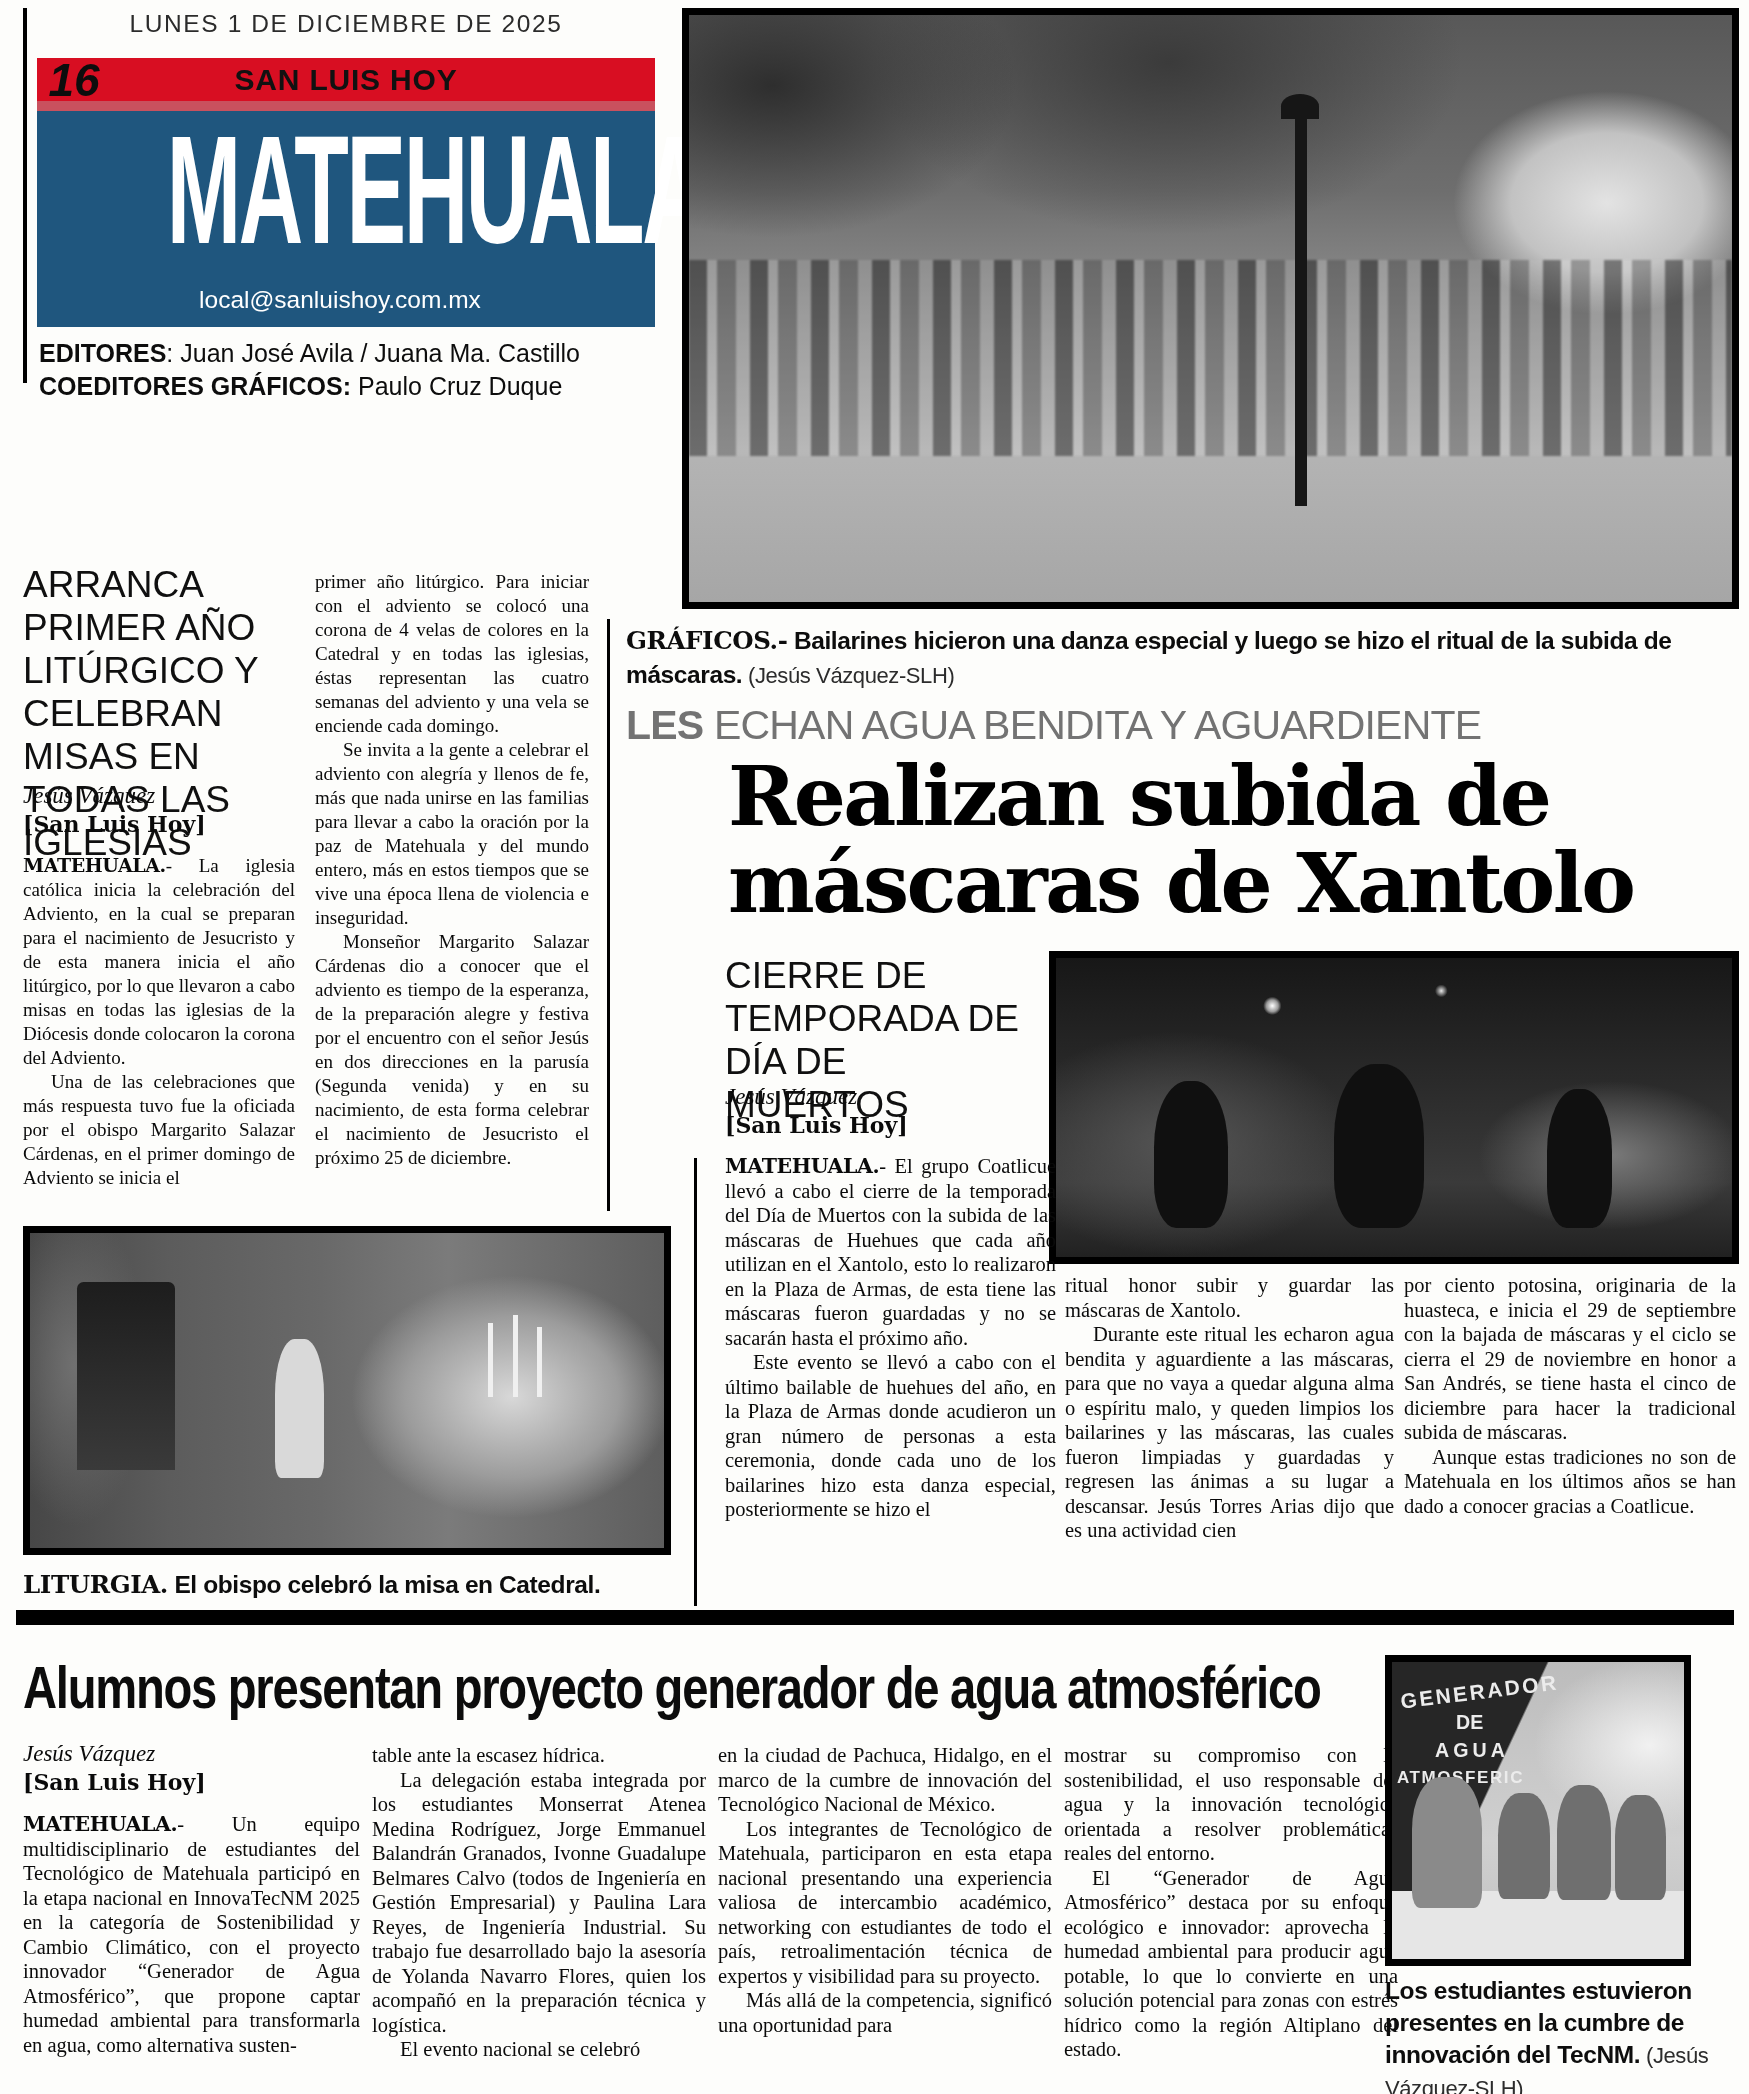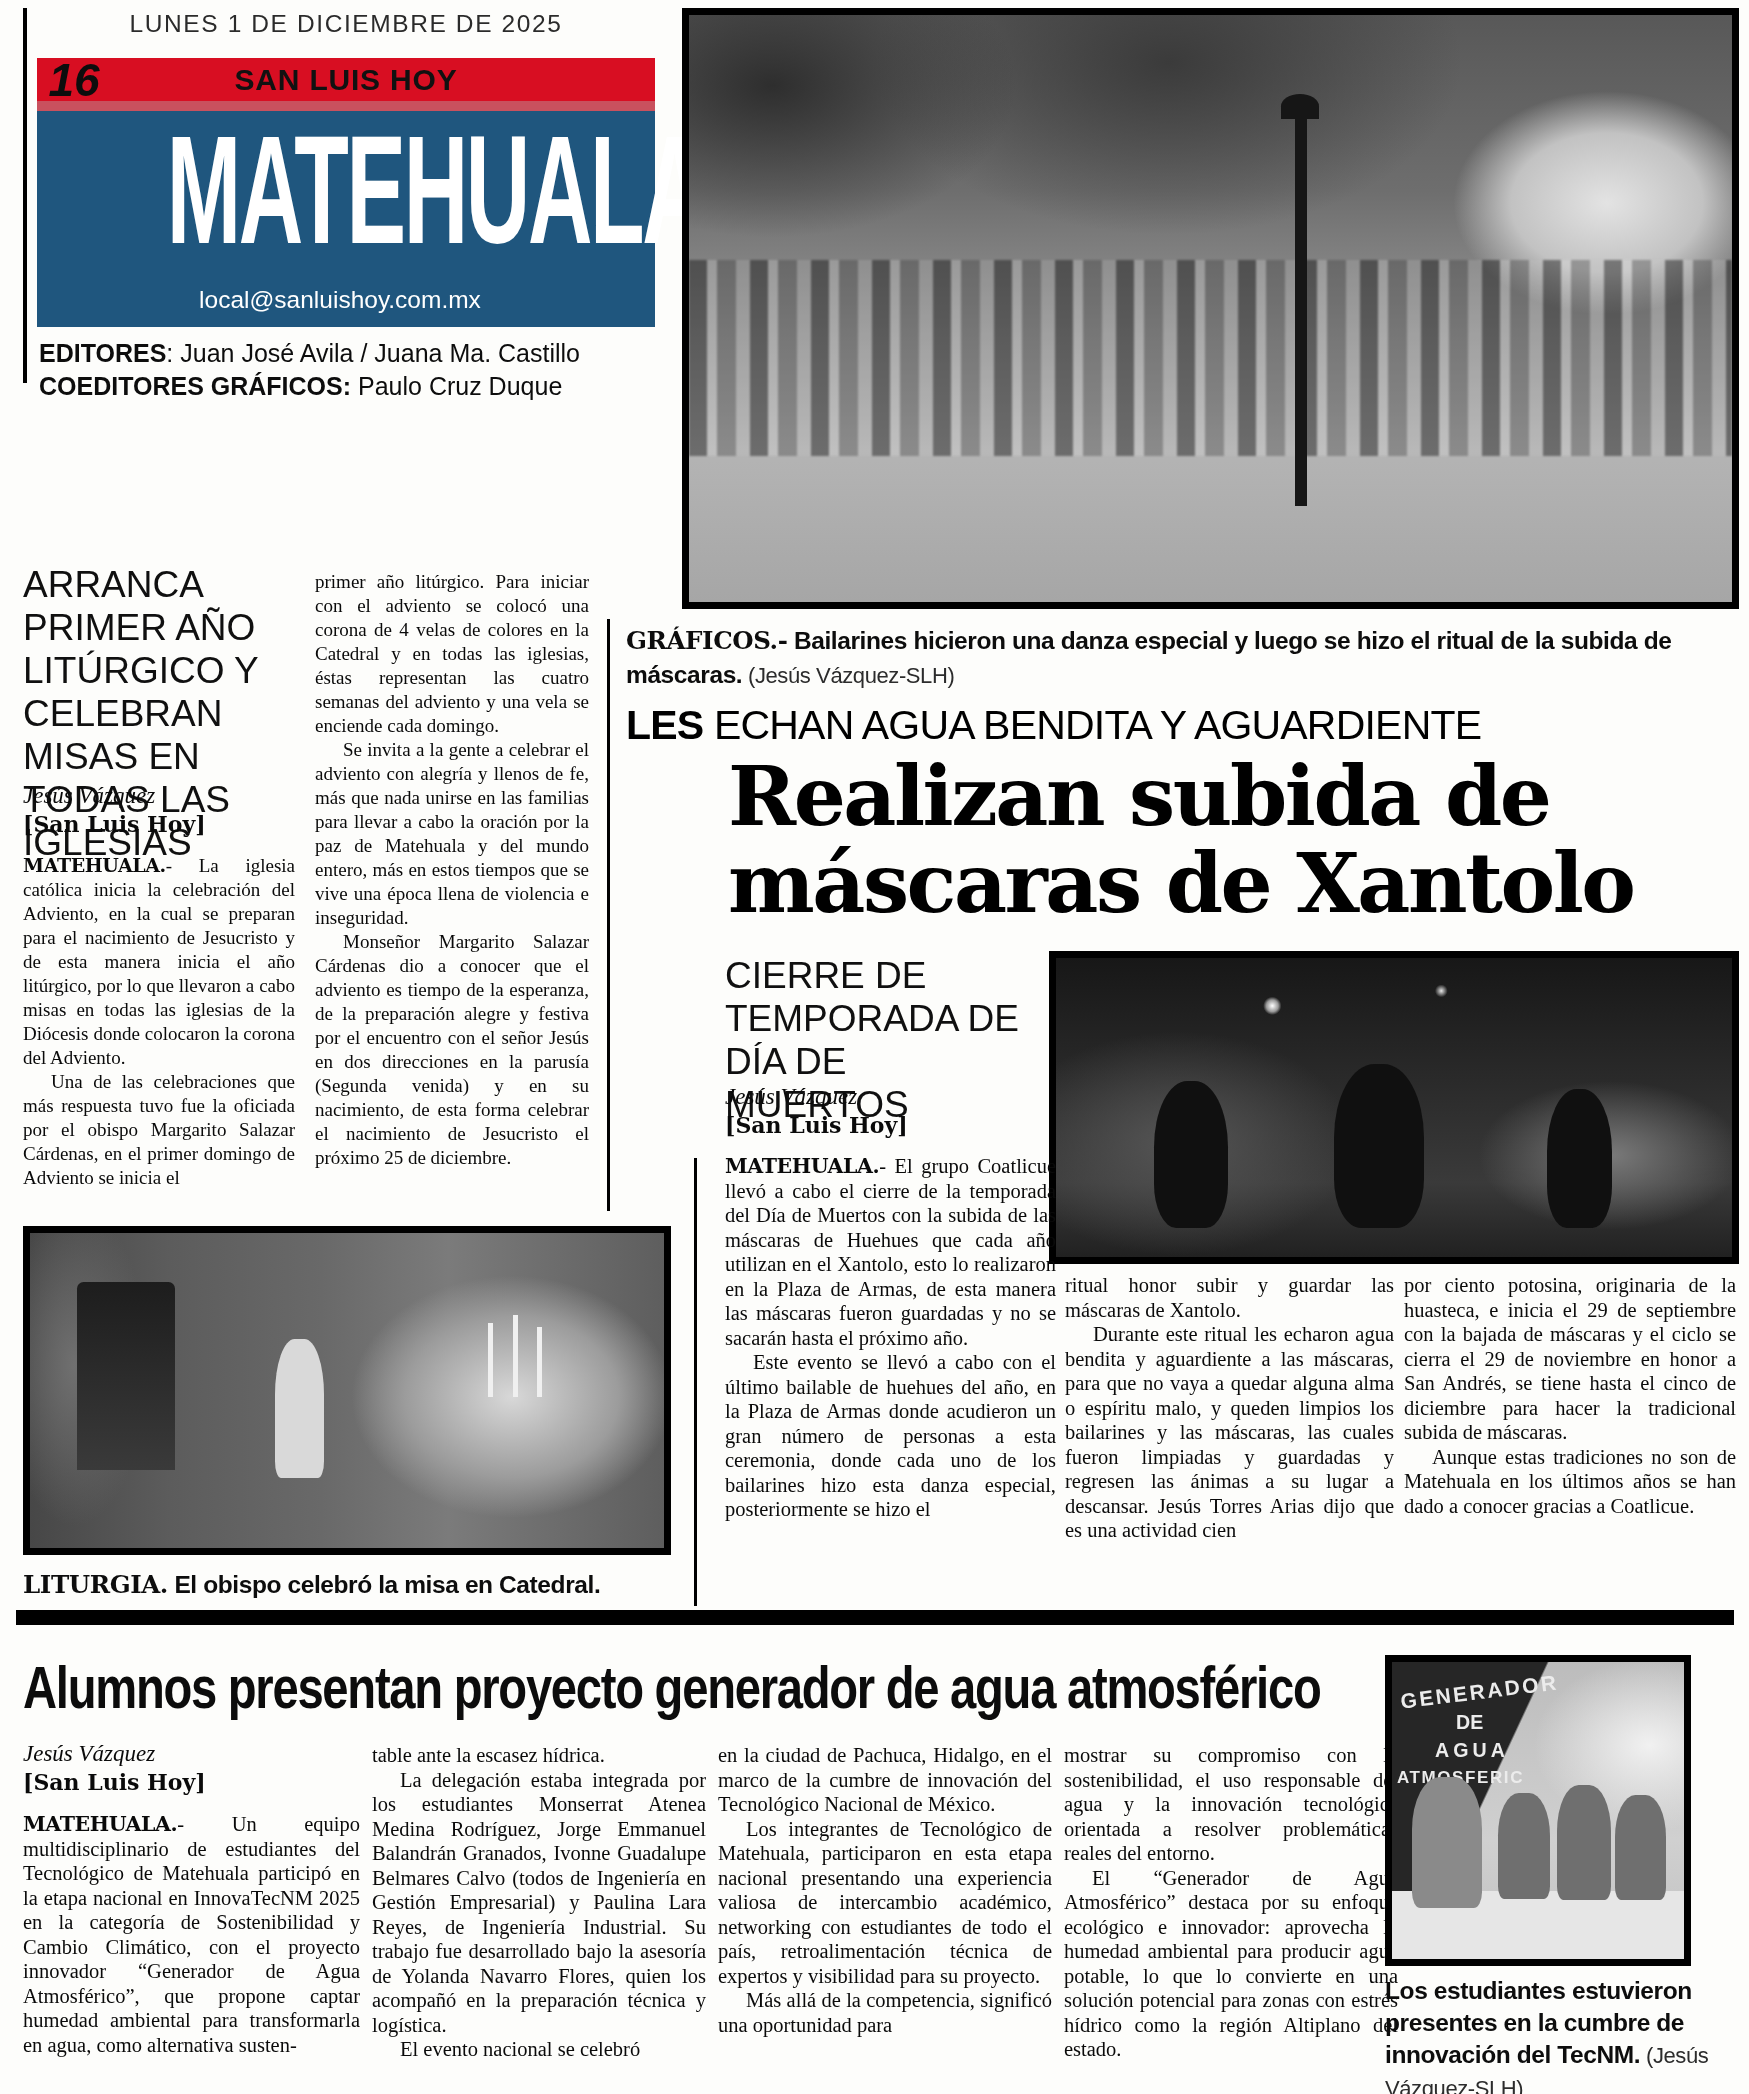--- a/index.html
+++ b/index.html
@@ -25,21 +25,21 @@
                  font-family:"Liberation Sans",sans-serif;font-size:24.5px;}
   .editors{font-family:Liberation Sans, sans-serif;font-size:25px;line-height:33px;color:#0d0d0d;}
   .editors .lead-sans{font-weight:bold;}
 
   
   .h-sans{font-family:"Liberation Sans",sans-serif;font-weight:bold;color:#0c0c0c;letter-spacing:-1.6px;}
   .condense{transform:scaleX(0.8);transform-origin:left top;display:inline-block;white-space:nowrap;}
   .slab-head{font-family:"DejaVu Serif",serif;font-weight:bold;color:#000;font-size:82px;
              line-height:87px;letter-spacing:-2.5px;}
   .subhead{font-family:"Liberation Sans",sans-serif;font-size:37px;line-height:43px;color:#101010;}
-  .kicker{font-family:"Liberation Sans",sans-serif;font-size:41px;color:#000000;letter-spacing:-0.8px;}
+  .kicker{font-family:"Liberation Sans",sans-serif;font-size:41px;color:#737373;letter-spacing:-0.8px;}
   .kicker .lead-sans{font-weight:bold;}
 
   
   .byline{text-align:left;line-height:28px;}
   .byline .name{font-style:italic;font-size:23px;}
   .byline .org{font-family:"DejaVu Serif",serif;font-weight:bold;font-size:22px;}
   .body-col{font-size:19px;line-height:24px;text-align:justify;hyphens:auto;}
   .body-lg{font-size:20.5px;line-height:24.5px;}
   .body-col p{margin:0;}
   .body-col p.indent{text-indent:28px;}
@@ -157,21 +157,21 @@
     <div class="org">[San Luis Hoy]</div>
   </div>
 
   <div class="abs photo ph-night" style="left:1049px;top:951px;width:690px;height:313px;">
     <div class="abs blob" style="left:98px;top:123px;width:74px;height:147px;"></div>
     <div class="abs blob" style="left:278px;top:106px;width:90px;height:164px;"></div>
     <div class="abs blob" style="left:491px;top:131px;width:65px;height:139px;"></div>
   </div>
 
   <div class="abs body-col body-lg" style="left:725px;top:1154px;width:331px;">
-    <p><span class="lead">MATEHUALA.</span><span>- El grupo Coatlicue llevó a cabo el cierre de la temporada del Día de Muertos con la subida de las máscaras de Huehues que cada año utilizan en el Xantolo, esto lo realizaron en la Plaza de Armas, de esta manera las máscaras fueron guardadas y no se sacarán hasta el próximo año.</span></p>
+    <p><span class="lead">MATEHUALA.</span><span>- El grupo Coatlicue llevó a cabo el cierre de la temporada del Día de Muertos con la subida de las máscaras de Huehues que cada año utilizan en el Xantolo, esto lo realizaron en la Plaza de Armas, de esta tiene las máscaras fueron guardadas y no se sacarán hasta el próximo año.</span></p>
     <p class="indent">Este evento se llevó a cabo con el último bailable de huehues del año, en la Plaza de Armas donde acudieron un gran número de personas a esta ceremonia, donde cada uno de los bailarines hizo esta danza especial, posteriormente se hizo el</p>
   </div>
   <div class="abs body-col body-lg" style="left:1065px;top:1273px;width:329px;">
     <p>ritual honor subir y guardar las máscaras de Xantolo.</p>
     <p class="indent">Durante este ritual les echaron agua bendita y aguardiente a las máscaras, para que no vaya a quedar alguna alma o espíritu malo, y queden limpios los bailarines y las máscaras, las cuales fueron limpiadas y guardadas y regresen las ánimas a su lugar a descansar. Jesús Torres Arias dijo que es una actividad cien</p>
   </div>
   <div class="abs body-col body-lg" style="left:1404px;top:1273px;width:332px;">
     <p>por ciento potosina, originaria de la huasteca, e inicia el 29 de septiembre con la bajada de máscaras y el ciclo se cierra el 29 de noviembre en honor a San Andrés, se tiene hasta el cinco de diciembre para hacer la tradicional subida de máscaras.</p>
     <p class="indent">Aunque estas tradiciones no son de Matehuala en los últimos años se han dado a conocer gracias a Coatlicue.</p>
   </div>

